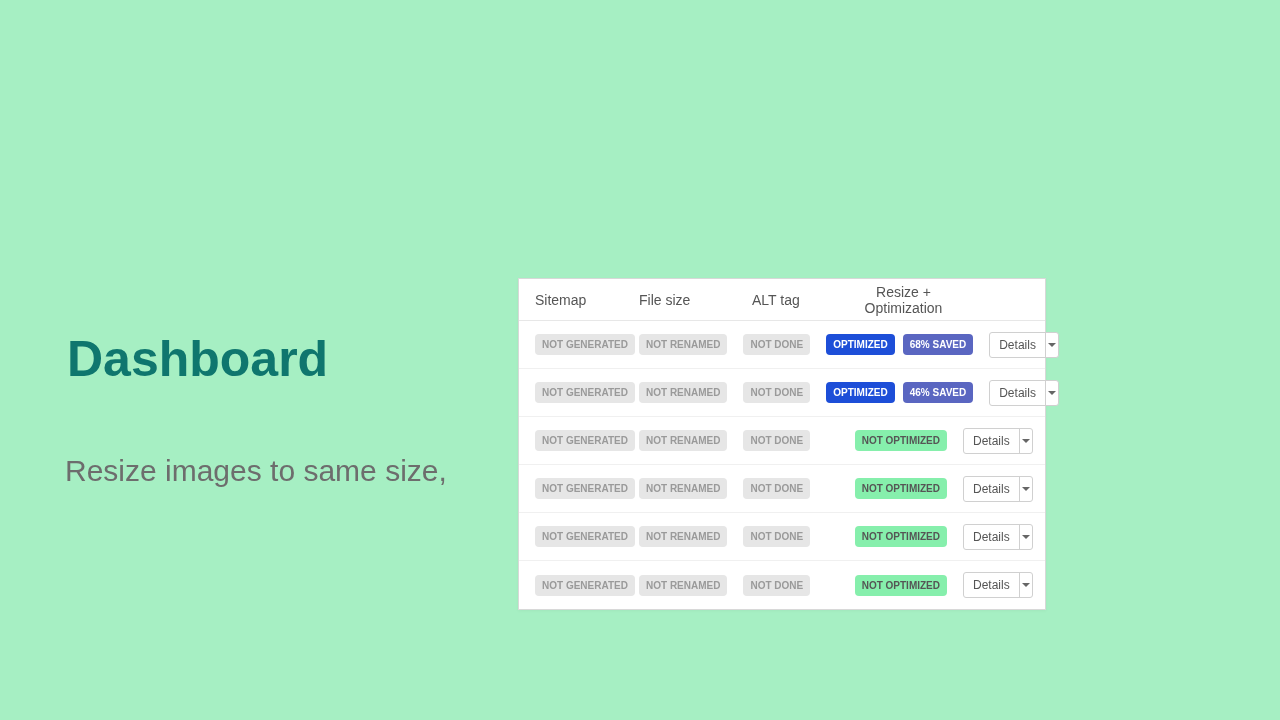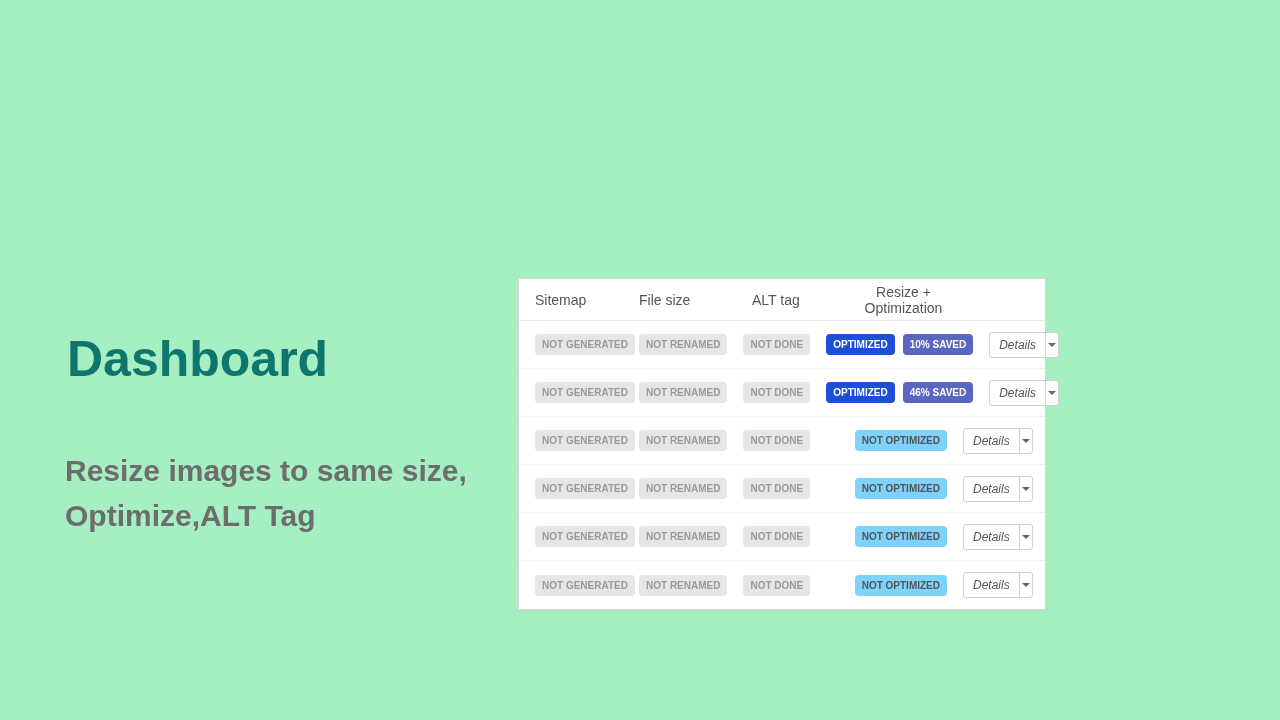--- a/index.html
+++ b/index.html
@@ -18,21 +18,21 @@
     }
     .heading {
       font-size: 50px;
       font-weight: 700;
       color: #0f766e;
       margin-left: 2px;
       margin-bottom: 60px;
     }
     .subtext {
       font-size: 30px;
-      font-weight: 700;
+      font-weight: 400;
       color: #6d6d6d;
       line-height: 1.5;
     }
     .panel {
       position: absolute;
       left: 518px;
       top: 278px;
       width: 528px;
       background: #fff;
       border: 1px solid #d8d8d8;
@@ -52,34 +52,34 @@
       align-items: center;
       height: 48px;
       border-bottom: 1px solid #f0f0f0;
     }
     .panel-row:last-child { border-bottom: none; }
     .col { padding: 0 8px; display: flex; align-items: center; }
     .col-sitemap { width: 112px; padding-left: 16px; }
     .col-filename { width: 113px; }
     .col-alt { width: 108px; }
     .col-resize { flex: 1; gap: 8px; text-align: center; }
-    .col-details { width: 90px; padding-right: 12px; justify-content: flex-end; font-style: italic; }
+    .col-details { width: 90px; padding-right: 12px; justify-content: flex-end; }
     .badge {
       display: inline-block;
       font-size: 10px;
       font-weight: 700;
       padding: 5px 7px;
       background: #e6e6e6;
       color: #9a9a9a;
       border-radius: 4px;
       white-space: nowrap;
     }
     .badge-green { background: #1d4ed8; color: #fff; }
     .badge-blue { background: #5a66c1; color: #fff; }
-    .badge-darktext { background: #7dd3fc; color: #555; margin-left: 16px; }
+    .badge-darktext { background: #86efac; color: #555; margin-left: 16px; }
     .details-btn {
       display: flex;
       align-items: stretch;
       border: 1px solid #d0d0d0;
       border-radius: 3px;
       font-size: 12px;
       color: #555;
       background: #fff;
       overflow: hidden;
     }
@@ -102,21 +102,20 @@
       border-top: 4px solid #666;
     }
   </style>
 </head>
 <body>
 
 <div class="left-text">
   <div class="heading">Dashboard</div>
   <div class="subtext">
     <div>Resize images to same size,</div>
-    <div>Optimize,ALT Tag</div>
   </div>
 </div>
 
 <div class="panel">
   <div class="panel-header">
     <div class="col col-sitemap">Sitemap</div>
     <div class="col col-filename">File size</div>
     <div class="col col-alt">ALT tag</div>
     <div class="col col-resize">Resize + Optimization</div>
     <div class="col col-details"></div>
@@ -127,21 +126,21 @@
           <span class="badge">NOT GENERATED</span>
         </div>
         <div class="col col-filename">
           <span class="badge">NOT RENAMED</span>
         </div>
         <div class="col col-alt">
           <span class="badge">NOT DONE</span>
         </div>
         <div class="col col-resize">
           <span class="badge badge-green">OPTIMIZED</span>
-          <span class="badge badge-blue">10% SAVED</span>
+          <span class="badge badge-blue">68% SAVED</span>
         </div>
         <div class="col col-details">
           <div class="details-btn">
             <div class="label">Details</div>
             <div class="caret">
               <div class="caret-icon"></div>
             </div>
           </div>
         </div>
       </div>

